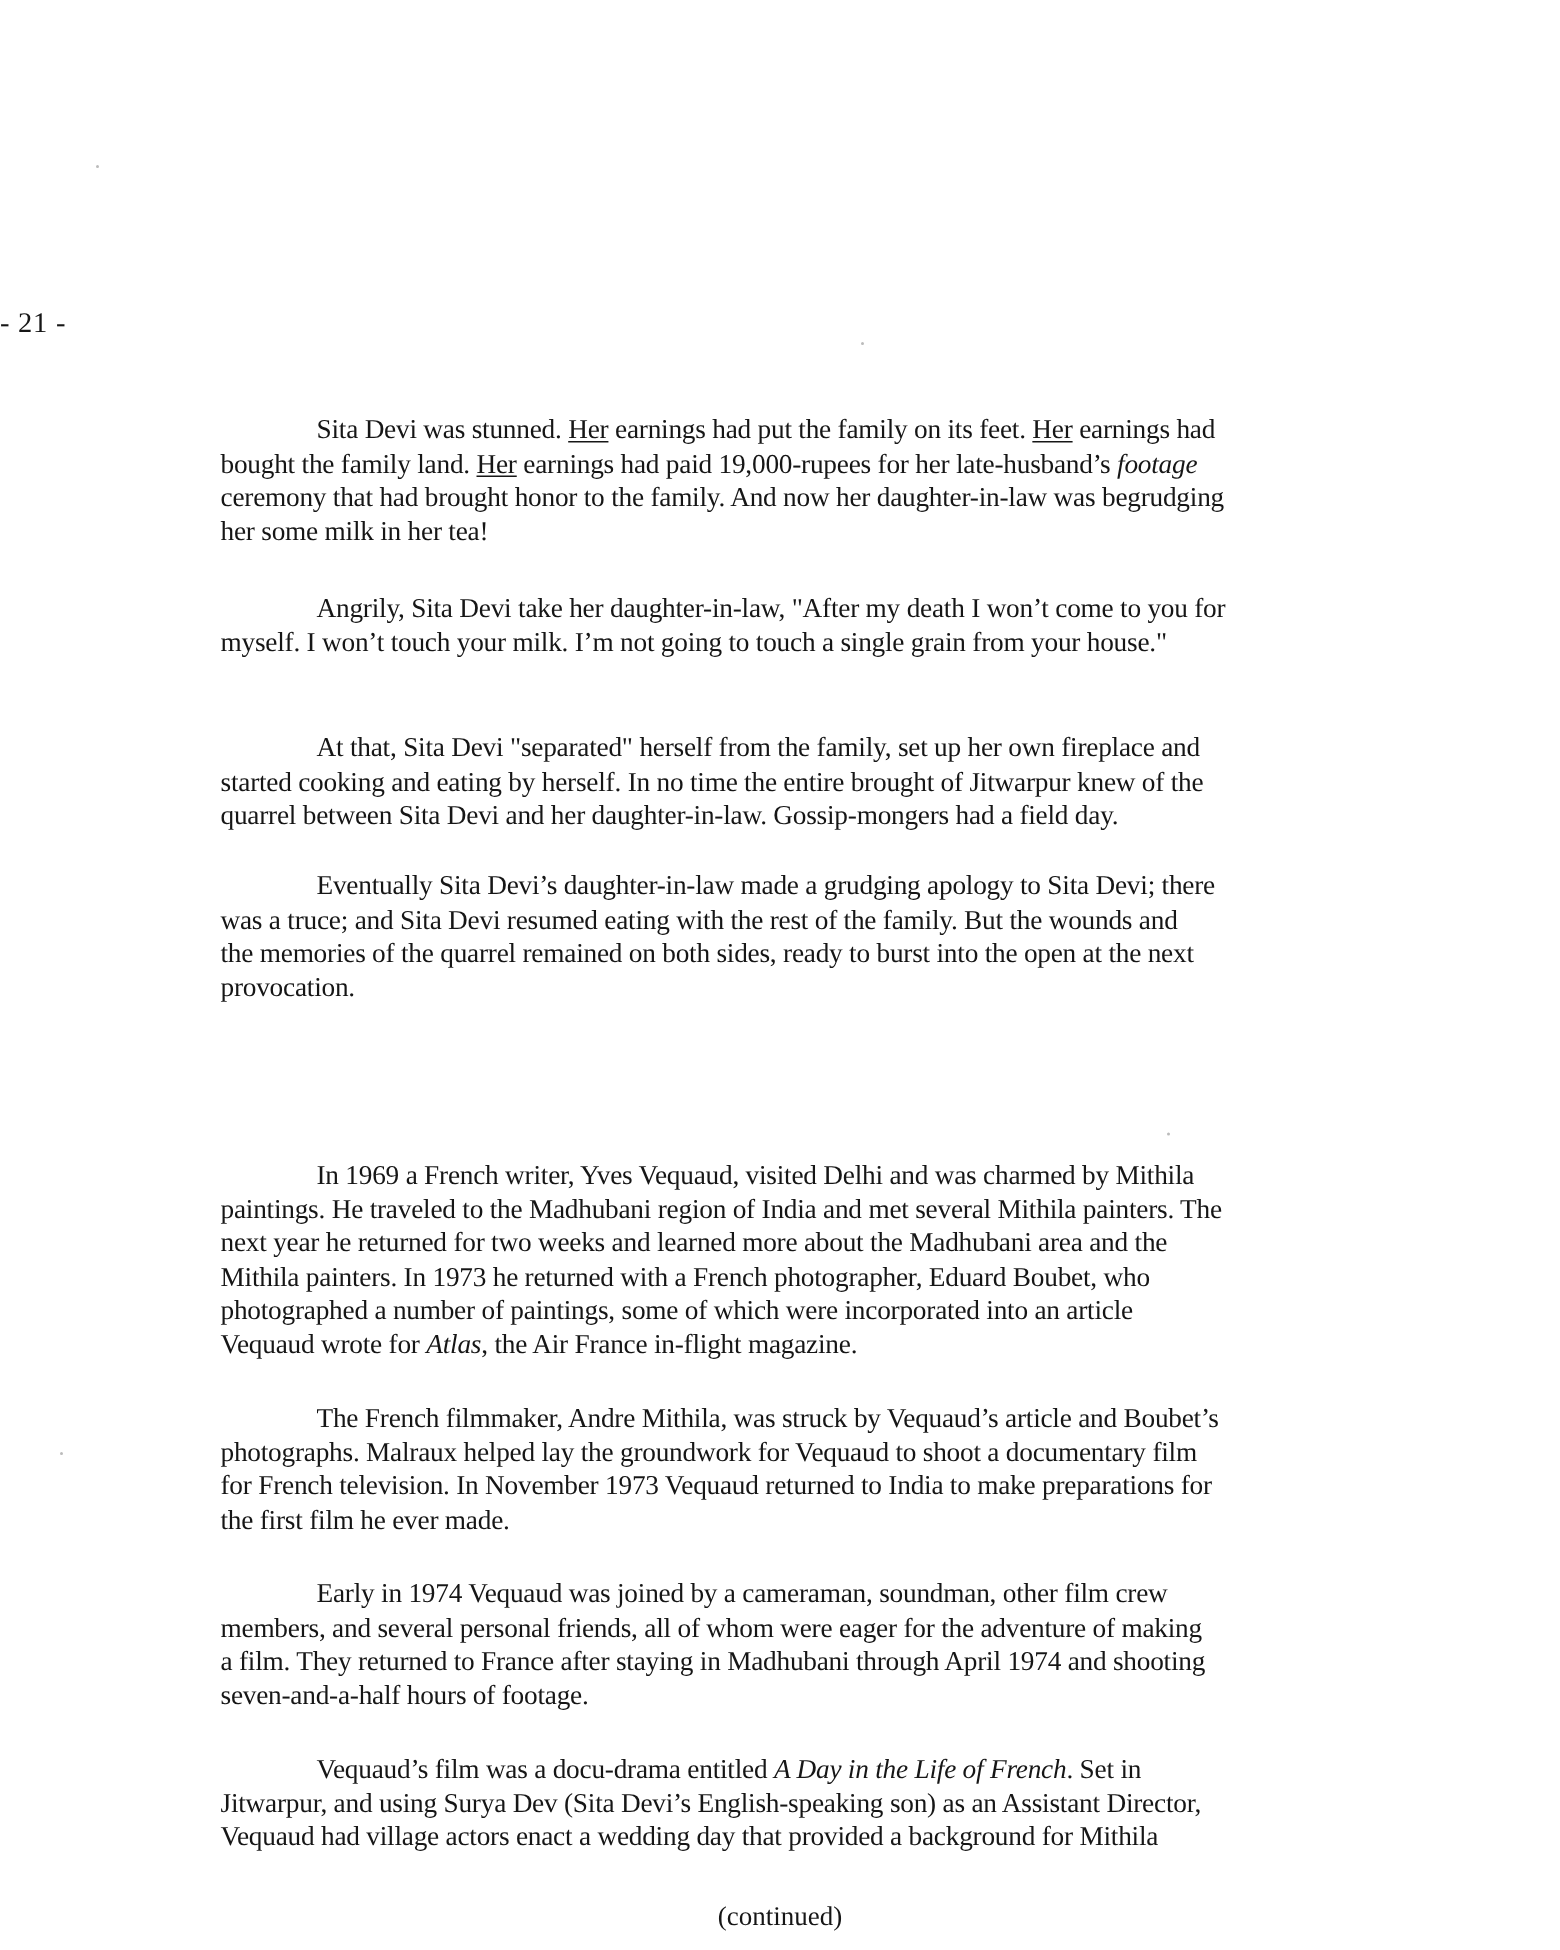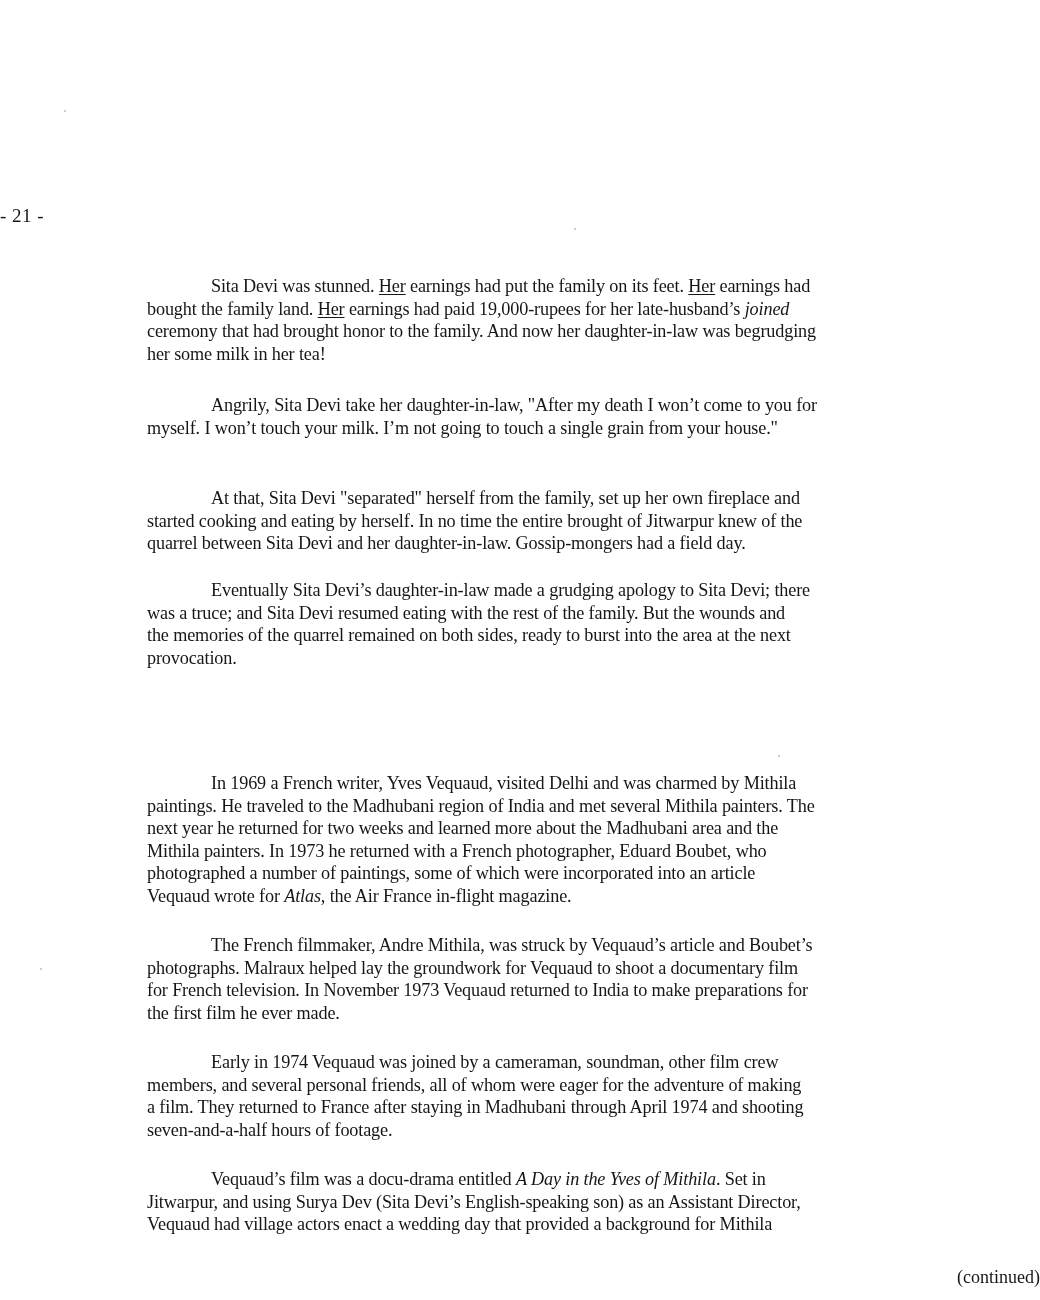--- a/index.html
+++ b/index.html
@@ -17,52 +17,52 @@
     position: absolute; left: 147px; width: 810px;
     font-size: 18.2px; line-height: 22.6px; letter-spacing: -0.15px;
   }
   .para .line { display: block; white-space: nowrap; }
   .para .line.first { padding-left: 64px; }
   .heading {
     position: absolute; left: 147px; top: 721px;
     font-size: 18.5px; font-weight: bold; letter-spacing: -0.2px;
   }
   .continued {
-    position: absolute; top: 1267px; left: 0; width: 1040px; text-align: right;
+    position: absolute; top: 1267px; left: 0; width: 1040px; text-align: center;
     font-size: 18px;
   }
   u { text-decoration: underline; text-underline-offset: 2px; }
   i { font-style: italic; }
   .speck { position: absolute; width: 2px; height: 2px; background: #bbb; border-radius: 1px; }
 </style>
 </head>
 <body>
 
 <div class="page">
   <div class="page-number">- 21 -</div>
 
   <div class="para" style="top:275px">
       <span class="line first">Sita Devi was stunned. <u>Her</u> earnings had put the family on its feet. <u>Her</u> earnings had</span>
-      <span class="line">bought the family land. <u>Her</u> earnings had paid 19,000-rupees for her late-husband’s <i>joined</i></span>
+      <span class="line">bought the family land. <u>Her</u> earnings had paid 19,000-rupees for her late-husband’s <i>footage</i></span>
       <span class="line">ceremony that had brought honor to the family. And now her daughter-in-law was begrudging</span>
       <span class="line">her some milk in her tea!</span>
     </div>
   <div class="para" style="top:394px">
       <span class="line first">Angrily, Sita Devi take her daughter-in-law, "After my death I won’t come to you for</span>
       <span class="line">myself. I won’t touch your milk. I’m not going to touch a single grain from your house."</span>
     </div>
   <div class="para" style="top:487px">
       <span class="line first">At that, Sita Devi "separated" herself from the family, set up her own fireplace and</span>
       <span class="line">started cooking and eating by herself. In no time the entire brought of Jitwarpur knew of the</span>
       <span class="line">quarrel between Sita Devi and her daughter-in-law. Gossip-mongers had a field day.</span>
     </div>
   <div class="para" style="top:579px">
       <span class="line first">Eventually Sita Devi’s daughter-in-law made a grudging apology to Sita Devi; there</span>
       <span class="line">was a truce; and Sita Devi resumed eating with the rest of the family. But the wounds and</span>
-      <span class="line">the memories of the quarrel remained on both sides, ready to burst into the area at the next</span>
+      <span class="line">the memories of the quarrel remained on both sides, ready to burst into the open at the next</span>
       <span class="line">provocation.</span>
     </div>
 
 
   <div class="para" style="top:772px">
       <span class="line first">In 1969 a French writer, Yves Vequaud, visited Delhi and was charmed by Mithila</span>
       <span class="line">paintings. He traveled to the Madhubani region of India and met several Mithila painters. The</span>
       <span class="line">next year he returned for two weeks and learned more about the Madhubani area and the</span>
       <span class="line">Mithila painters. In 1973 he returned with a French photographer, Eduard Boubet, who</span>
       <span class="line">photographed a number of paintings, some of which were incorporated into an article</span>
@@ -74,21 +74,21 @@
       <span class="line">for French television. In November 1973 Vequaud returned to India to make preparations for</span>
       <span class="line">the first film he ever made.</span>
     </div>
   <div class="para" style="top:1051px">
       <span class="line first">Early in 1974 Vequaud was joined by a cameraman, soundman, other film crew</span>
       <span class="line">members, and several personal friends, all of whom were eager for the adventure of making</span>
       <span class="line">a film. They returned to France after staying in Madhubani through April 1974 and shooting</span>
       <span class="line">seven-and-a-half hours of footage.</span>
     </div>
   <div class="para" style="top:1168px">
-      <span class="line first">Vequaud’s film was a docu-drama entitled <i>A Day in the Yves of Mithila</i>. Set in</span>
+      <span class="line first">Vequaud’s film was a docu-drama entitled <i>A Day in the Life of French</i>. Set in</span>
       <span class="line">Jitwarpur, and using Surya Dev (Sita Devi’s English-speaking son) as an Assistant Director,</span>
       <span class="line">Vequaud had village actors enact a wedding day that provided a background for Mithila</span>
     </div>
 
   <div class="continued">(continued)</div>
 
   <div class="speck" style="left:574px;top:228px"></div>
   <div class="speck" style="left:64px;top:110px"></div>
   <div class="speck" style="left:778px;top:755px"></div>
   <div class="speck" style="left:40px;top:968px"></div>

